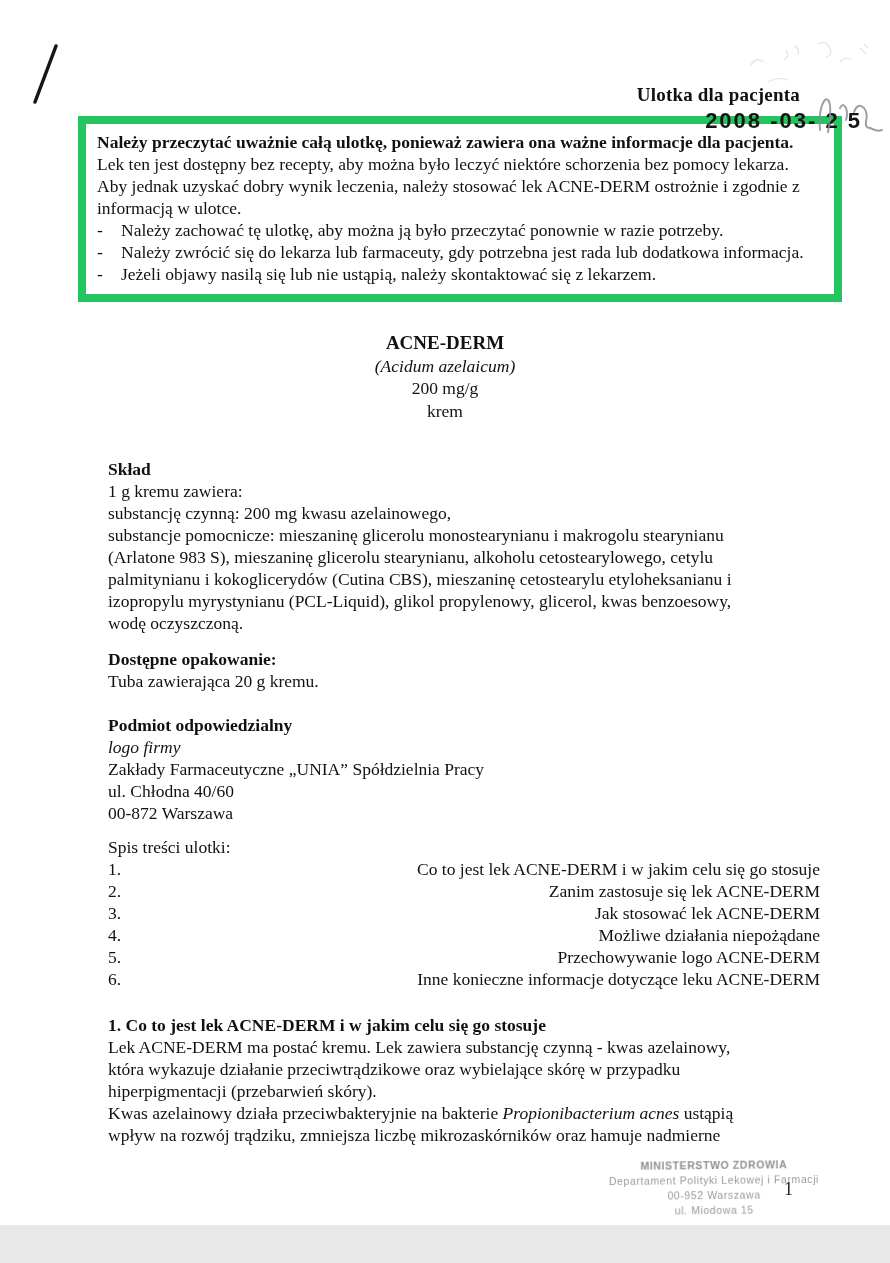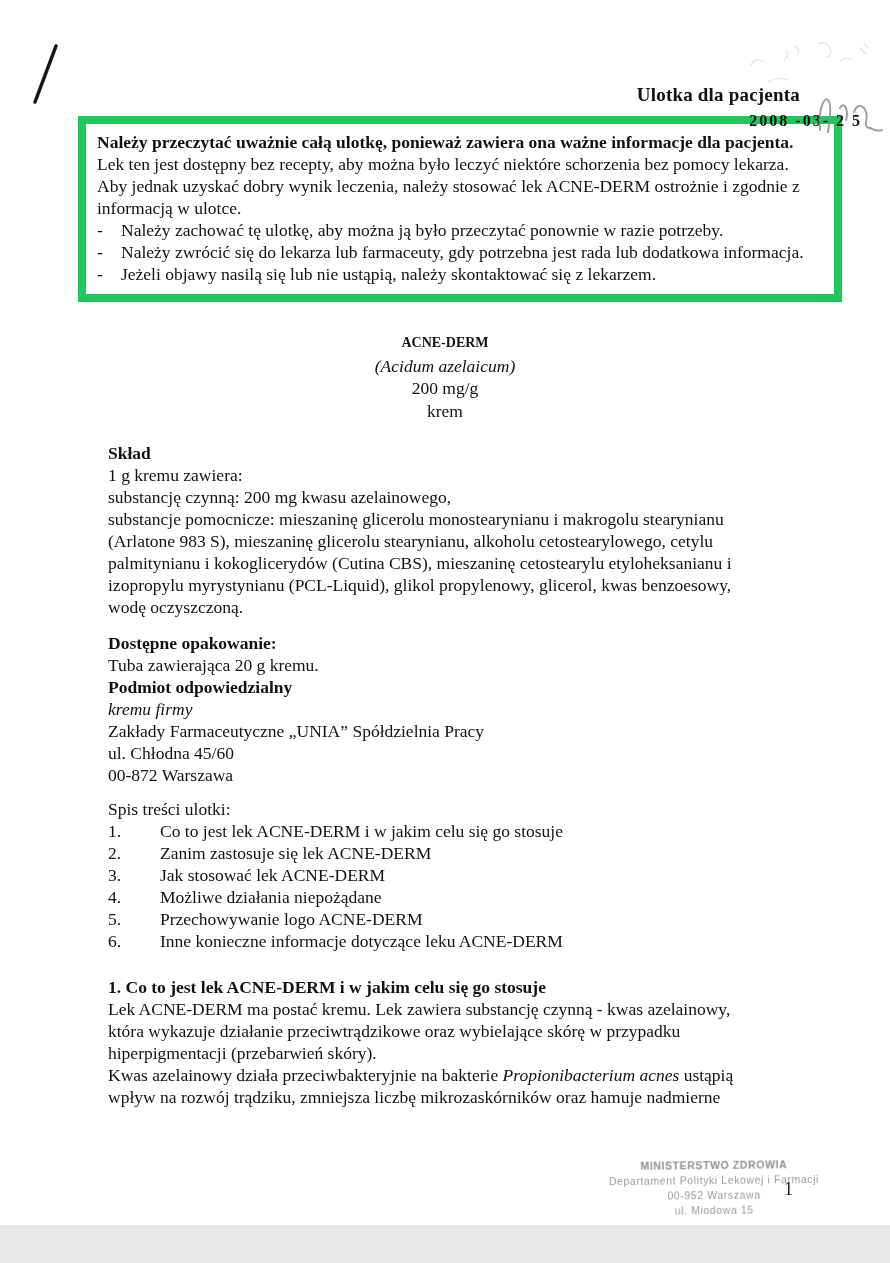--- a/index.html
+++ b/index.html
@@ -14,51 +14,51 @@
     font-size:17.5px;
     line-height:22px;
   }
   
   .doc-type{
     position:absolute; top:84px; right:90px;
     font-weight:bold; font-size:19px; letter-spacing:.2px;
   }
   .date-stamp{
     position:absolute; top:110px; right:28px;
-    font-family:Liberation Serif, serif;
-    font-weight:bold; font-size:16px; letter-spacing:2px;
+    font-family:Liberation Sans, sans-serif;
+    font-weight:bold; font-size:22px; letter-spacing:2px;
     color:#141414;
   }
   
   .notice-box{
     margin:116px 0 0 78px;
     width:726px;
     border:8px solid #22c55e;
     padding:7px 11px 9px 11px;
   }
   .notice-box .intro{font-weight:bold;}
   .bullet-row{display:flex;}
   .bullet-row .marker{width:11px; flex:0 0 11px;}
   .bullet-row .btext{flex:1; padding-left:13px;}
   
   .title-block{margin-top:30px; text-align:center; line-height:22.5px;}
-  .drug-name{font-weight:bold; font-size:14px;}
+  .drug-name{font-weight:bold; font-size:19px;}
   .latin{font-style:italic;}
   
   .section{margin-left:108px; margin-right:70px;}
   .h-bold{font-weight:bold;}
   .italic{font-style:italic;}
-  .mt-sklad{margin-top:20px;}
+  .mt-sklad{margin-top:36px;}
   .mt-opak{margin-top:14px;}
-  .mt-podmiot{}
+  .mt-podmiot{margin-top:22px;}
   .mt-toc{margin-top:12px;}
   .mt-sec1{margin-top:24px;}
   .toc-row{display:flex;}
   .toc-row .num{width:52px; flex:0 0 52px;}
-  .toc-row .ttext{flex:1;}
+  .toc-row .ttext{flex:1;text-align:right;}
   
   .footer-stamp{
     position:absolute; top:1158px; left:598px; width:232px;
     font-family:"Liberation Sans", sans-serif;
     font-size:10.5px; line-height:15px;
     color:#9a9a9a; text-align:center;
     transform:rotate(-.6deg);
     filter:blur(.4px);
     letter-spacing:.6px;
   }
@@ -150,23 +150,23 @@
       </div>
   </div>
 
   <div class="section mt-opak">
     <div class="h-bold">Dostępne opakowanie:</div>
     <div>Tuba zawierająca 20 g kremu.</div>
   </div>
 
   <div class="section mt-podmiot">
     <div class="h-bold">Podmiot odpowiedzialny</div>
-    <div class="italic">kremu firmy</div>
+    <div class="italic">logo firmy</div>
     <div>Zakłady Farmaceutyczne „UNIA” Spółdzielnia Pracy</div>
-    <div>ul. Chłodna 45/60</div>
+    <div>ul. Chłodna 40/60</div>
     <div>00-872 Warszawa</div>
   </div>
 
   <div class="section mt-toc">
     <div>Spis treści ulotki:</div>
     <div>
 
     <div class="toc-row">
         <span class="num">1.</span>
         <span class="ttext">Co to jest lek ACNE-DERM i w jakim celu się go stosuje</span>

